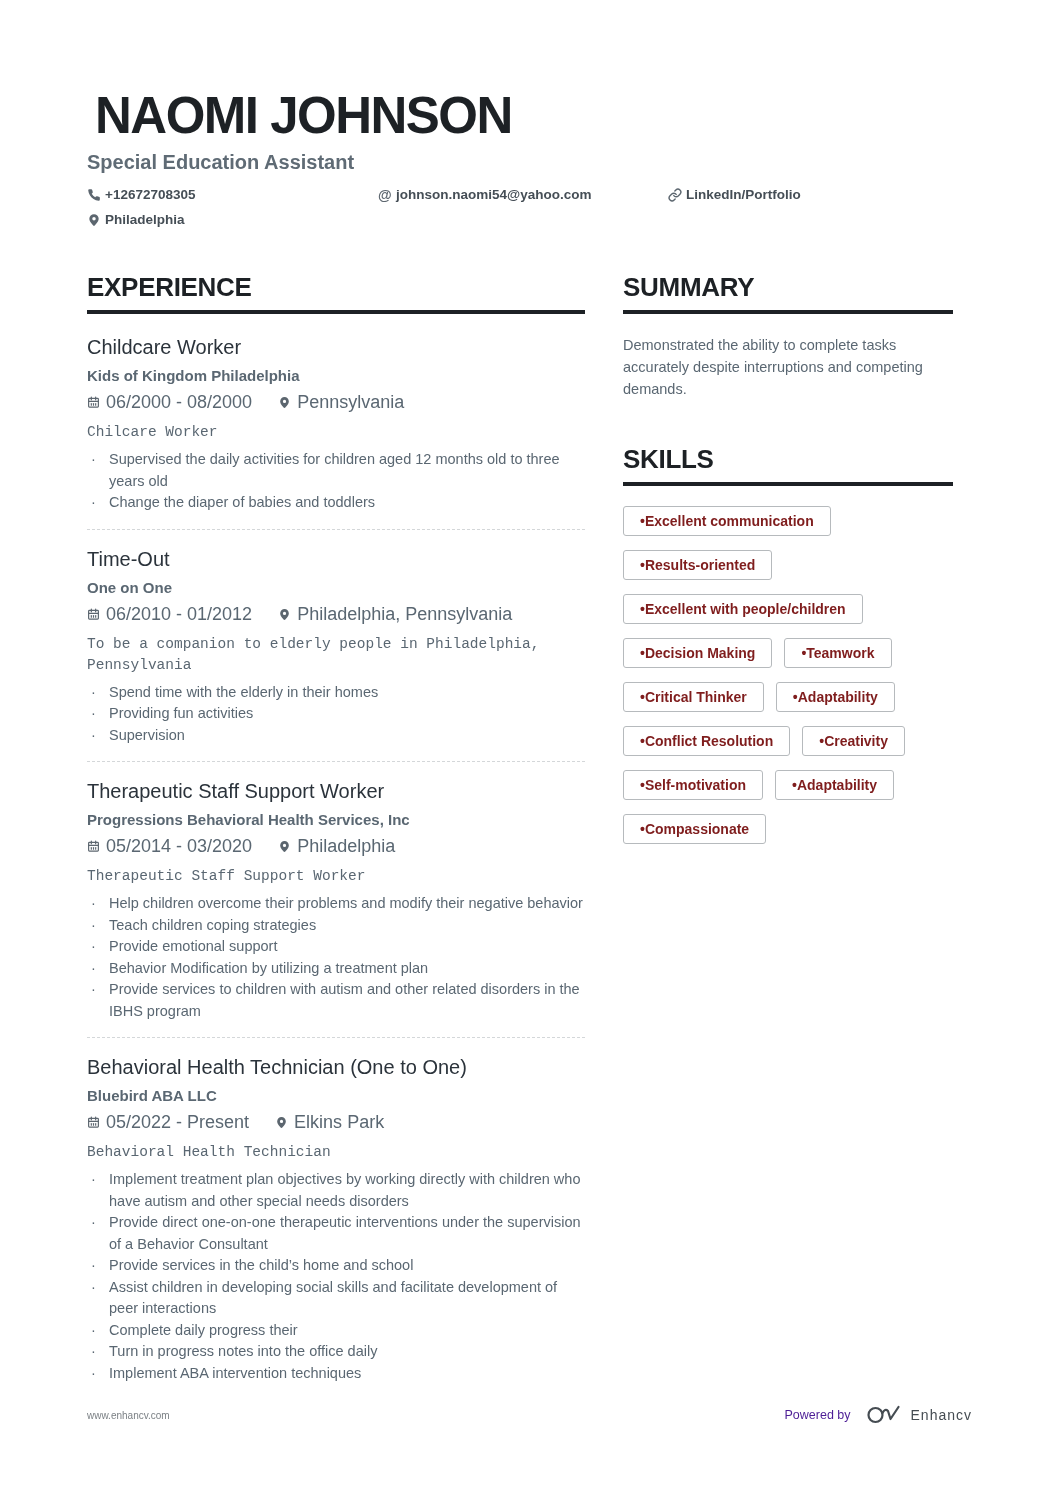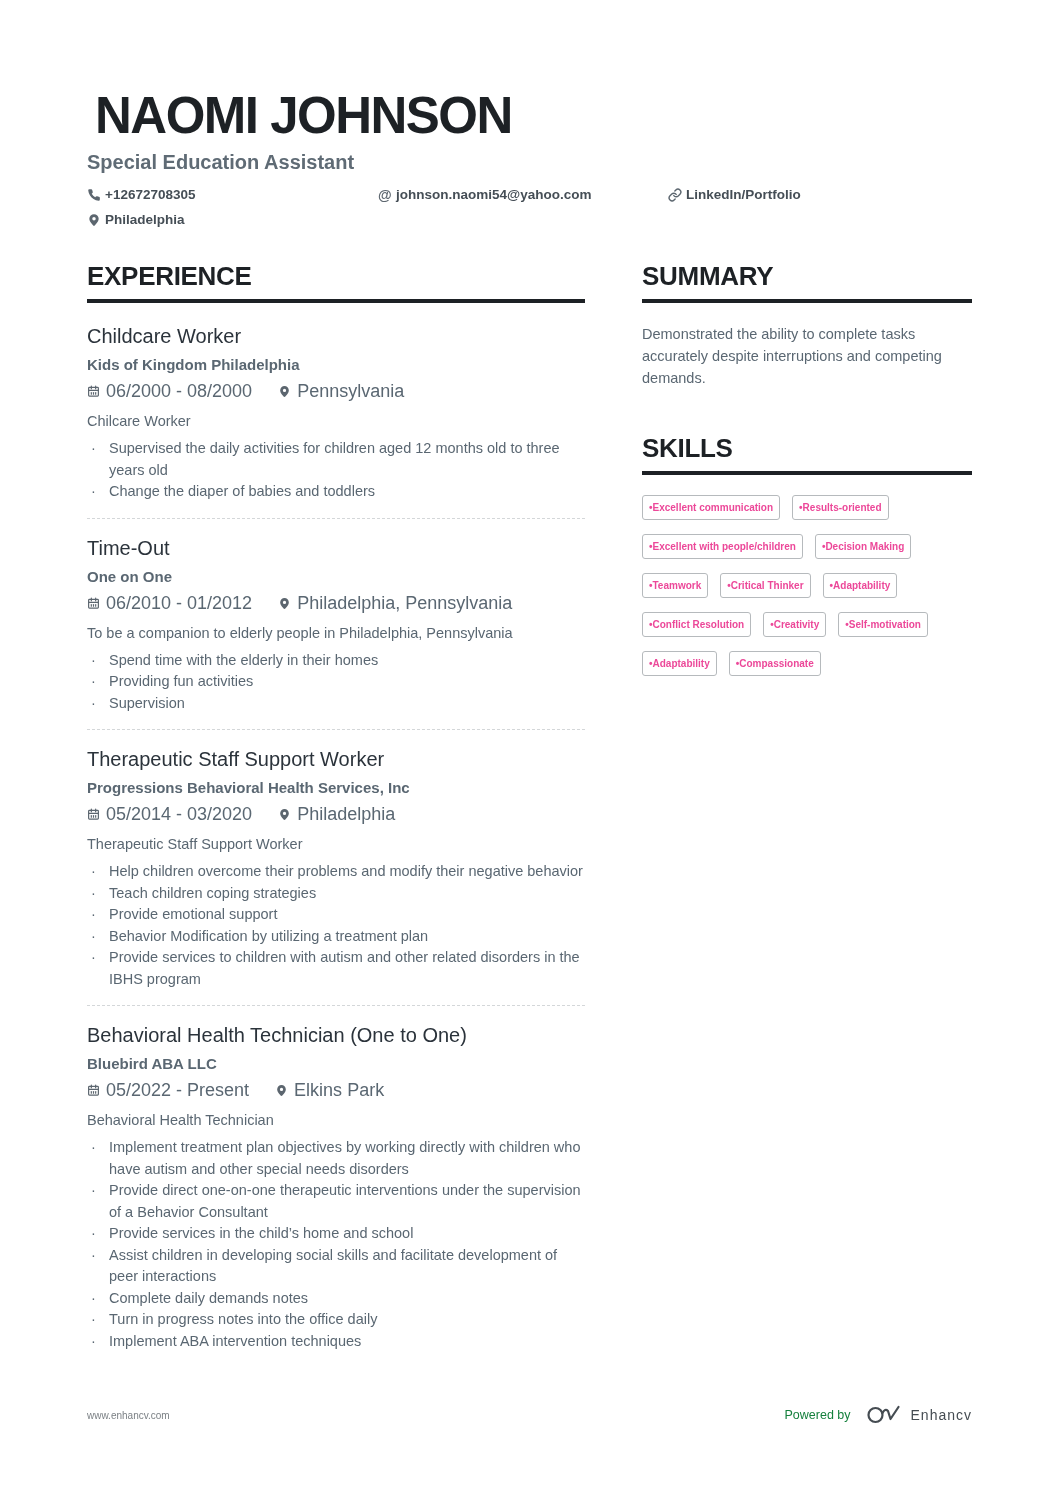--- a/index.html
+++ b/index.html
@@ -26,63 +26,63 @@
     display:grid; grid-template-columns:291px 290px auto;
     row-gap:10px;
     font-size:13.5px; font-weight:700; color:#454e56;
   }
   .contact-item { display:flex; align-items:flex-end; gap:4px; }
   .cicon { width:14px; height:14px; flex:0 0 auto; color:#5c666f; display:inline-flex; }
   .cicon svg { width:14px; height:14px; }
   .at-glyph { font-size:14px; font-weight:700; color:#5c666f; line-height:1; }
 
   
-  .columns { display:flex; gap:57px; margin-top:34px; }
+  .columns { display:flex; gap:38px; margin-top:45px; }
   .col-left  { width:498px; flex:0 0 498px; }
   .col-right { width:330px; flex:0 0 330px; }
 
   h2.section-heading {
     font-size:26px; font-weight:700; color:#1d2125;
     letter-spacing:-0.3px;
     margin:0 0 20px 0; padding-bottom:7px;
     border-bottom:4px solid #1d2125;
   }
 
   
   .entry-title { margin:0 0 7px 0; font-size:20px; font-weight:400; color:#2b333b; line-height:1.3; }
   .entry-company { font-size:15px; font-weight:700; color:#5a6772; margin-bottom:8px; }
   .entry-meta { display:flex; align-items:center; gap:26px; font-size:18px; color:#5a6772; margin-bottom:9px; }
   .meta-item { display:flex; align-items:center; gap:6px; }
   .micon { width:13px; height:13px; color:#5c666f; display:inline-flex; }
   .micon svg { width:13px; height:13px; }
-  .entry-desc { font-size:14.5px; color:#5a6772; line-height:1.45; margin-bottom:6px; }
+  .entry-desc { font-size:14.5px; color:#5a6772; line-height:1.45; margin-bottom:6px;font-family:Liberation Mono, monospace; }
   .entry-bullets { list-style:none; margin:0; padding:0; font-size:14.5px; color:#5a6772; }
   .entry-bullets li { position:relative; padding-left:22px; line-height:21.5px; }
   .entry-bullets li::before { content:"\00B7"; position:absolute; left:4px; top:0; }
   .divider { border:none; border-top:1px dashed #d4d7d9; margin:15px 0 16px 0; height:0; }
 
   
   .summary-text { margin:0; font-size:14.5px; line-height:22px; color:#5a6772; }
   .skills-section { margin-top:44px; }
   .tags { display:flex; flex-wrap:wrap; gap:14px 12px; }
   .tag {
     border:1px solid #b6babd; border-radius:3px;
-    padding:6px 6px;
-    font-size:10px; font-weight:700; color:#ec4899;
+    padding:6px 16px;
+    font-size:14px; font-weight:700; color:#7f1d1d;
     white-space:nowrap;
   }
 
   
   .footer {
     position:absolute; left:87px; right:87px; top:1404px;
     display:flex; justify-content:space-between; align-items:center;
   }
   .footer-site { font-size:10px; color:#7b8085; }
   .powered { display:flex; align-items:center; gap:16px; }
-  .powered-label { font-size:12.5px; color:#15803d; }
+  .powered-label { font-size:12.5px; color:#4c1d95; }
   .brand { display:flex; align-items:center; gap:8px; color:#454c52; }
   .brand-name { font-size:14px; letter-spacing:1px; color:#454c52; }
   .logo svg { display:block; }
 </style>
 </head>
 <body>
 
 <div class="page">
 
   <header>
@@ -259,21 +259,21 @@
         </span>
         <span class="entry-location">Elkins Park</span>
       </span>
     </div>
     <div class="entry-desc">Behavioral Health Technician</div>
     <ul class="entry-bullets">
               <li>Implement treatment plan objectives by working directly with children who have autism and other special needs disorders</li>
               <li>Provide direct one-on-one therapeutic interventions under the supervision of a Behavior Consultant</li>
               <li>Provide services in the child’s home and school</li>
               <li>Assist children in developing social skills and facilitate development of peer interactions</li>
-              <li>Complete daily demands notes</li>
+              <li>Complete daily progress their</li>
               <li>Turn in progress notes into the office daily</li>
               <li>Implement ABA intervention techniques</li>
             </ul>
   </article>
 </div>
     </section>
 
     <aside class="col-right">
       <section>
         <h2 class="section-heading">SUMMARY</h2>

